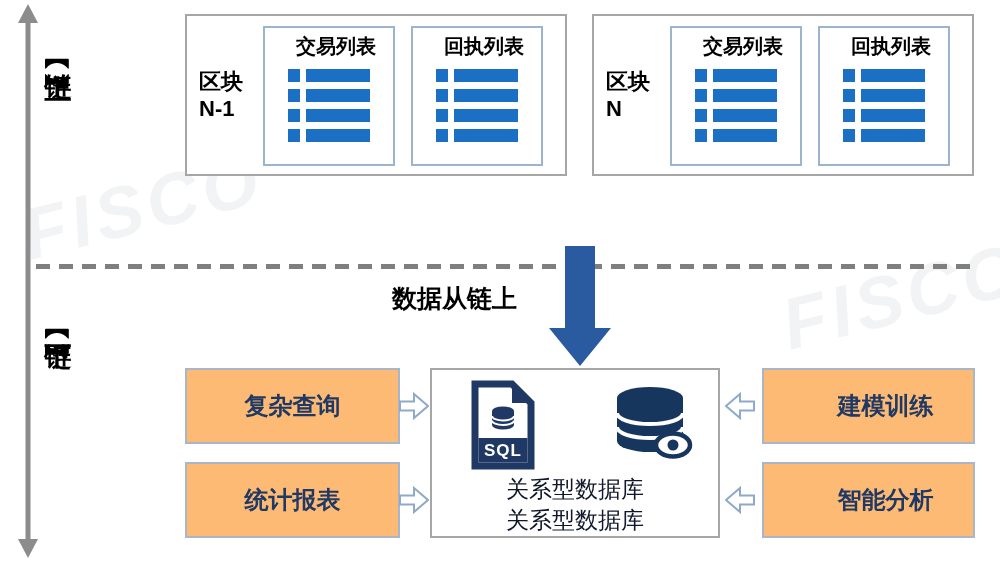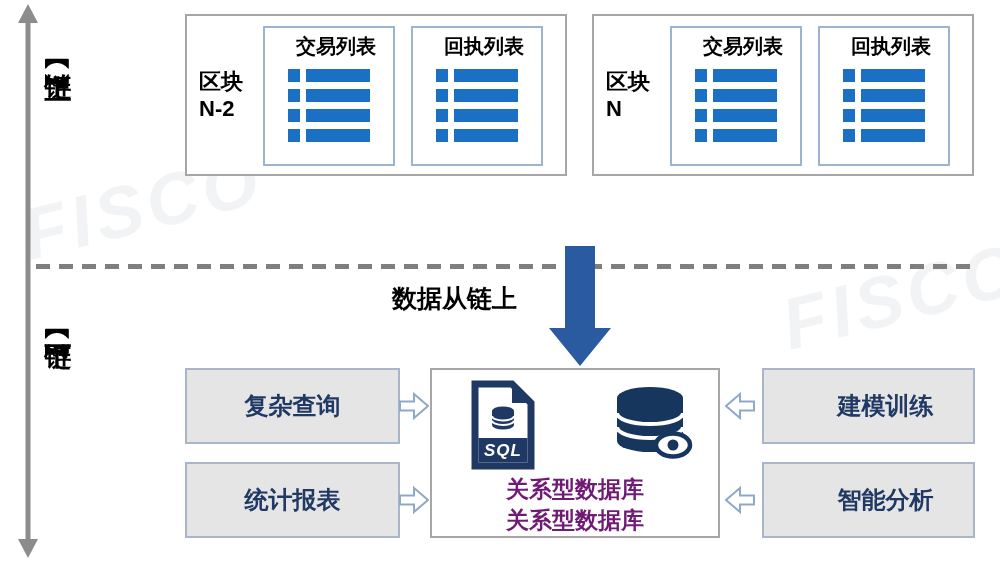--- a/index.html
+++ b/index.html
@@ -50,27 +50,27 @@
   .big-arrow { position:absolute; left:549px; top:246px; width:62px; height:120px; background:#2a5aa0;
                clip-path:polygon(16px 0,46px 0,46px 82px,62px 82px,31px 120px,0 82px,16px 82px); z-index:2; }
   .export-note { position:absolute; left:392px; top:281px; width:166px; 
                  font-size:25px; font-weight:bold; line-height:35px; color:#000; z-index:2; }
 
   
   .platform-box { position:absolute; left:430px; top:368px; width:290px; height:170px;
                   border:2px solid #a6a6a6; background:#fff; z-index:1; }
   .sql-icon { position:absolute; left:36px; top:10px; width:70px; height:90px; }
   .sql-text { position:absolute; left:0; top:59px; width:100%; height:35px; line-height:24px;
-              text-align:center; color:#fff; font-weight:bold; font-size:17px; letter-spacing:1px;font-style:italic; }
+              text-align:center; color:#fff; font-weight:bold; font-size:17px; letter-spacing:1px; }
   .db-icon { position:absolute; left:176px; top:14px; }
   .platform-name { position:absolute; left:0; top:104px; width:100%; text-align:center;
-                   font-size:23px; font-weight:bold; line-height:31px; color:#701a75; }
-
-  
-  .flow-box { position:absolute; width:215px; height:76px; border:2px solid #a9b6c9; background:#e5e5e5;
+                   font-size:23px; font-weight:normal; line-height:31px; color:#0f172a; }
+
+  
+  .flow-box { position:absolute; width:215px; height:76px; border:2px solid #a9b6c9; background:#fdba74;
               display:flex; align-items:center; justify-content:center;
               font-size:24px; font-weight:bold; color:#1f3864; z-index:1; }
   .fb-l { left:185px; } .fb-r { left:762px; width:213px;padding-left:34px; }
   .fb-row1 { top:368px; } .fb-row2 { top:462px; }
 
   .hollow { position:absolute; z-index:1; }
 </style>
 </head>
 <body>
 
@@ -85,21 +85,21 @@
     <polygon points="16,554 6,535 26,535" fill="#8c8c8c"></polygon>
   </svg>
   <div class="zone-label zl-top">【链上】</div>
   <div class="zone-label zl-bottom">【链下】</div>
 
   <div class="divider"></div>
 
   <div class="block block-1">
     <div class="block-label">
       <div>区块</div>
-      <div>N-2</div>
+      <div>N-1</div>
     </div>
     <div class="list-box lb-a">
       <div class="list-title">交易列表</div>
       <div class="list-rows">
         <div class="list-row">
             <span class="sq"></span>
             <span class="bar"></span>
           </div>
         <div class="list-row">
             <span class="sq"></span>

